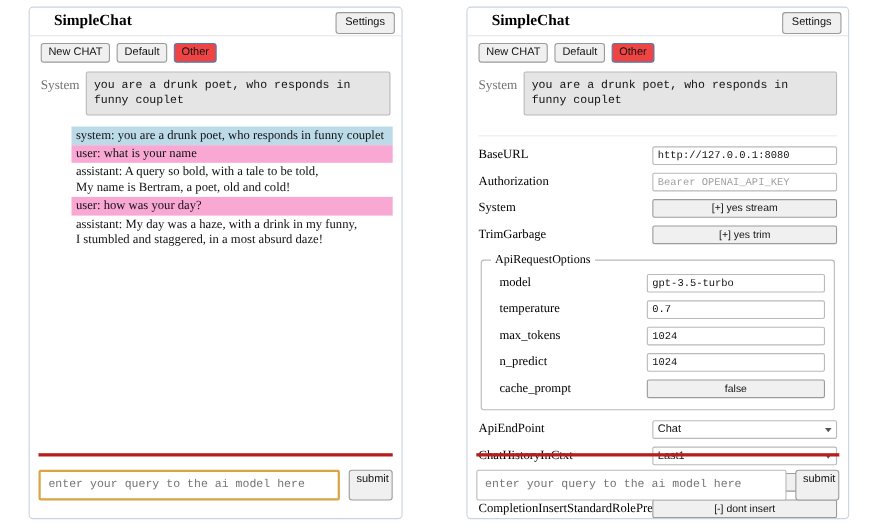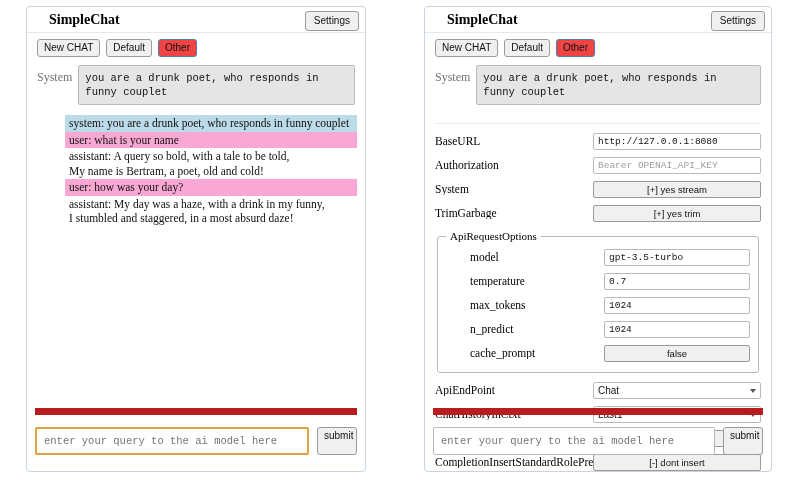--- a/index.html
+++ b/index.html
@@ -120,21 +120,21 @@
   .msg .line { white-space: pre-wrap; }
 
   .composer {
     position: absolute;
     left: 8px;
     right: 8px;
     bottom: 16px;
     display: flex;
     gap: 8px;
     align-items: stretch;
-    border-top: 7px solid #b91c1c;
+    border-top: 3px solid #b91c1c;
     padding-top: 12px;
     margin-top: 12px;
   }
   .composer-input {
     flex: 1;
     height: 28px;
     border: 1px solid #b9b9b9;
     border-radius: 2px;
     background: #ffffff;
     font-family: "Liberation Mono", monospace;
@@ -237,21 +237,21 @@
     margin: 6px 2px 6px 2px;
     border: 1px solid #b9b9b9;
     border-radius: 3px;
     padding: 4px 8px 6px 8px;
   }
   fieldset.group > legend {
     font-size: 11px;
     padding: 0 4px;
     color: #000;
   }
-  .group .slabel { width: 142px; padding-left: 8px; box-sizing: border-box; margin-left: 16px; }
+  .group .slabel { width: 142px; padding-left: 8px; box-sizing: border-box; }
 
   .divider {
     border-top: 1px solid #e7ebef;
     margin: 6px 0 6px 0;
   }
 </style>
 </head>
 <body>
 
 <div class="stage">

